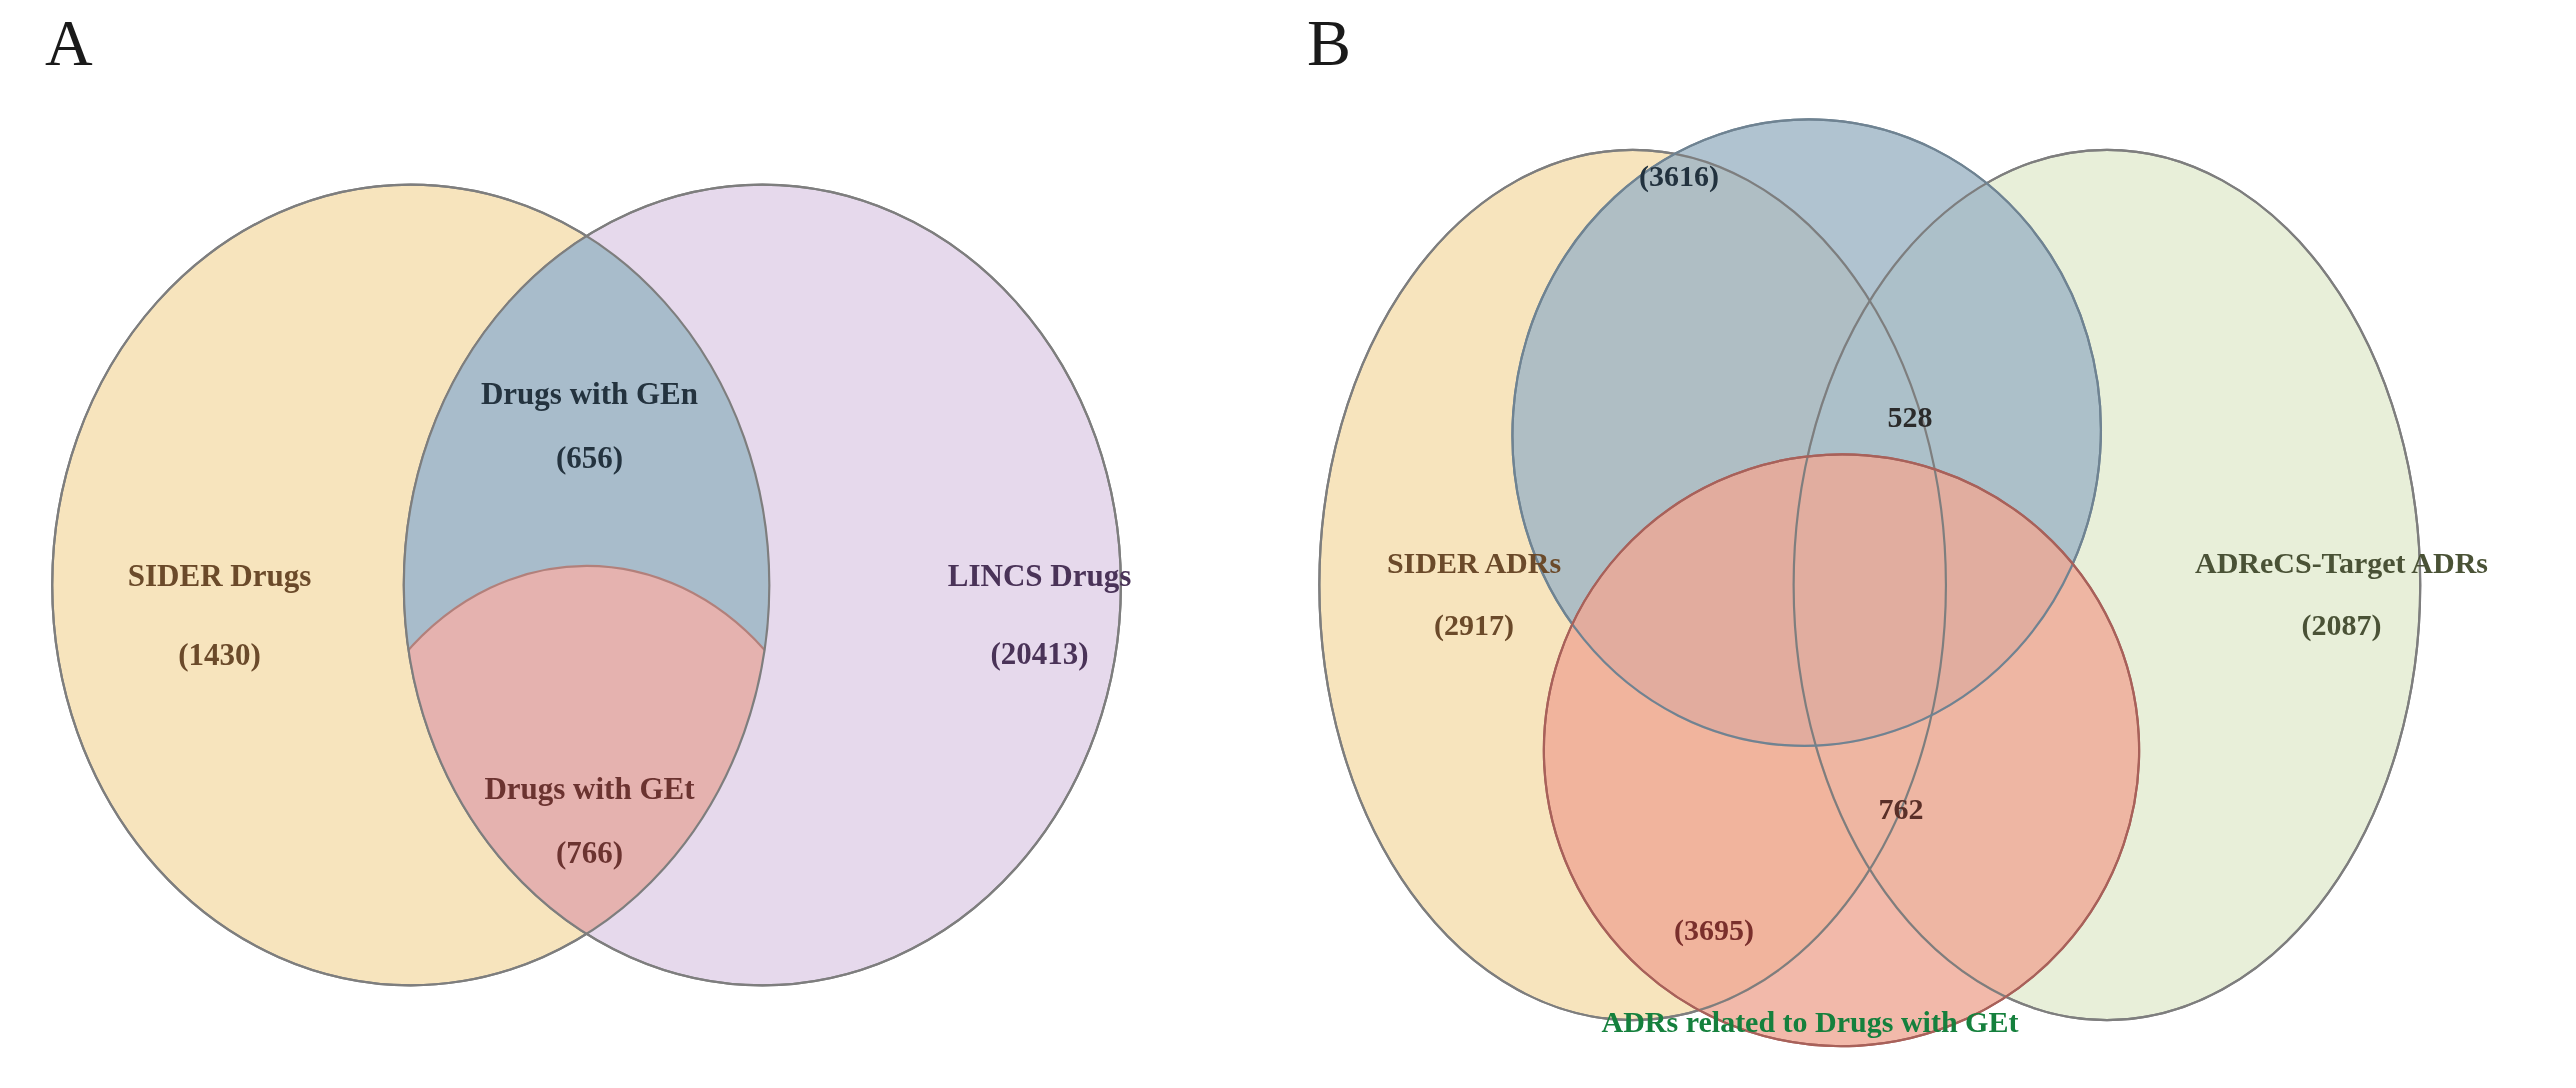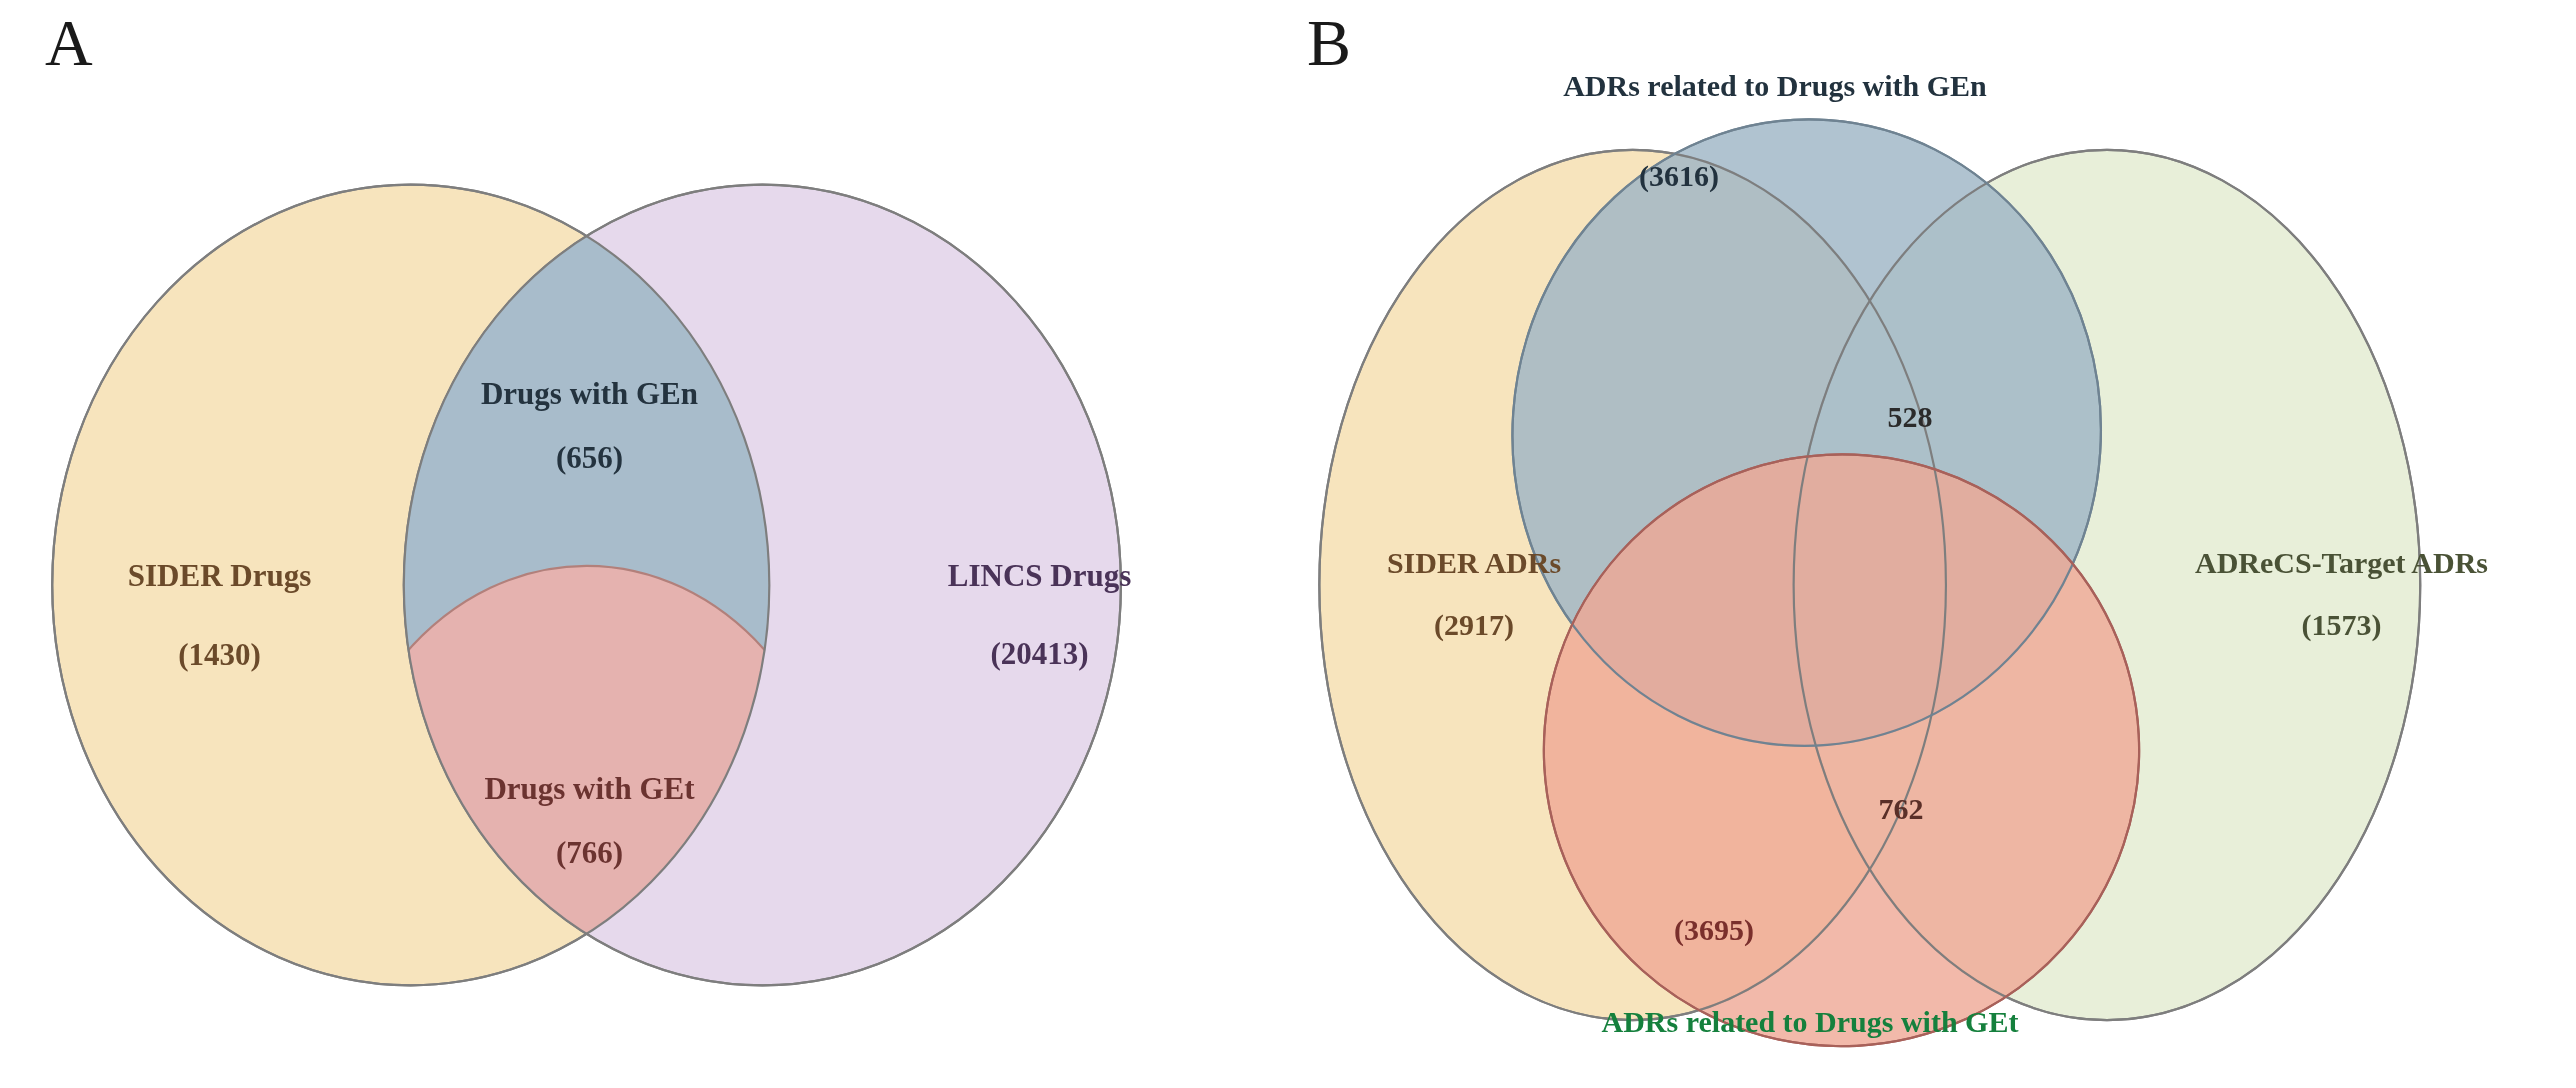--- a/index.html
+++ b/index.html
@@ -117,36 +117,33 @@
       <ellipse cx="596" cy="497" rx="338" ry="360" transform="rotate(4 596 497)" fill="#9fb6c6" fill-opacity="0.82" stroke="#6f8392" stroke-width="2.5"></ellipse>
 
       <ellipse cx="636" cy="862" rx="342" ry="340" transform="rotate(-3 636 862)" fill="#efa895" fill-opacity="0.80" stroke="#a8615a" stroke-width="2.5"></ellipse>
 
       <ellipse cx="396" cy="672" rx="360" ry="500" fill="none" stroke="#7e7e7e" stroke-width="2.5"></ellipse>
       <ellipse cx="941" cy="672" rx="360" ry="500" fill="none" stroke="#7e7e7e" stroke-width="2.5"></ellipse>
       <ellipse cx="596" cy="497" rx="338" ry="360" transform="rotate(4 596 497)" fill="none" stroke="#6f8392" stroke-width="2.5"></ellipse>
       <ellipse cx="636" cy="862" rx="342" ry="340" transform="rotate(-3 636 862)" fill="none" stroke="#a8615a" stroke-width="2.5"></ellipse>
     </svg>
 
-    <div class="lbl sz34" style="left:113px;top:63px;width:748px;color:#22323e;">
-      <span class="t">ADRs related to Drugs with GEn</span>
-    </div>
 
     <div class="lbl sz34" style="left:278px;top:153px;width:226px;color:#22323e;">
       <span class="n">(3616)</span>
     </div>
 
     <div class="lbl sz34" style="left:25px;top:540px;width:322px;color:#6b4a2a;">
       <span class="t">SIDER ADRs</span>
       <span class="n" style="margin-top:17.4px;">(2917)</span>
     </div>
 
     <div class="lbl sz34" style="left:827px;top:540px;width:453px;color:#4a5236;">
       <span class="t">ADReCS-Target ADRs</span>
-      <span class="n" style="margin-top:17.4px;">(1573)</span>
+      <span class="n" style="margin-top:17.4px;">(2087)</span>
     </div>
 
     <div class="lbl sz34" style="left:570px;top:394px;width:104px;color:#2b2b2b;">
       <span class="n">528</span>
     </div>
 
     <div class="lbl sz34" style="left:561px;top:786px;width:104px;color:#5a2f28;">
       <span class="n">762</span>
     </div>
 

